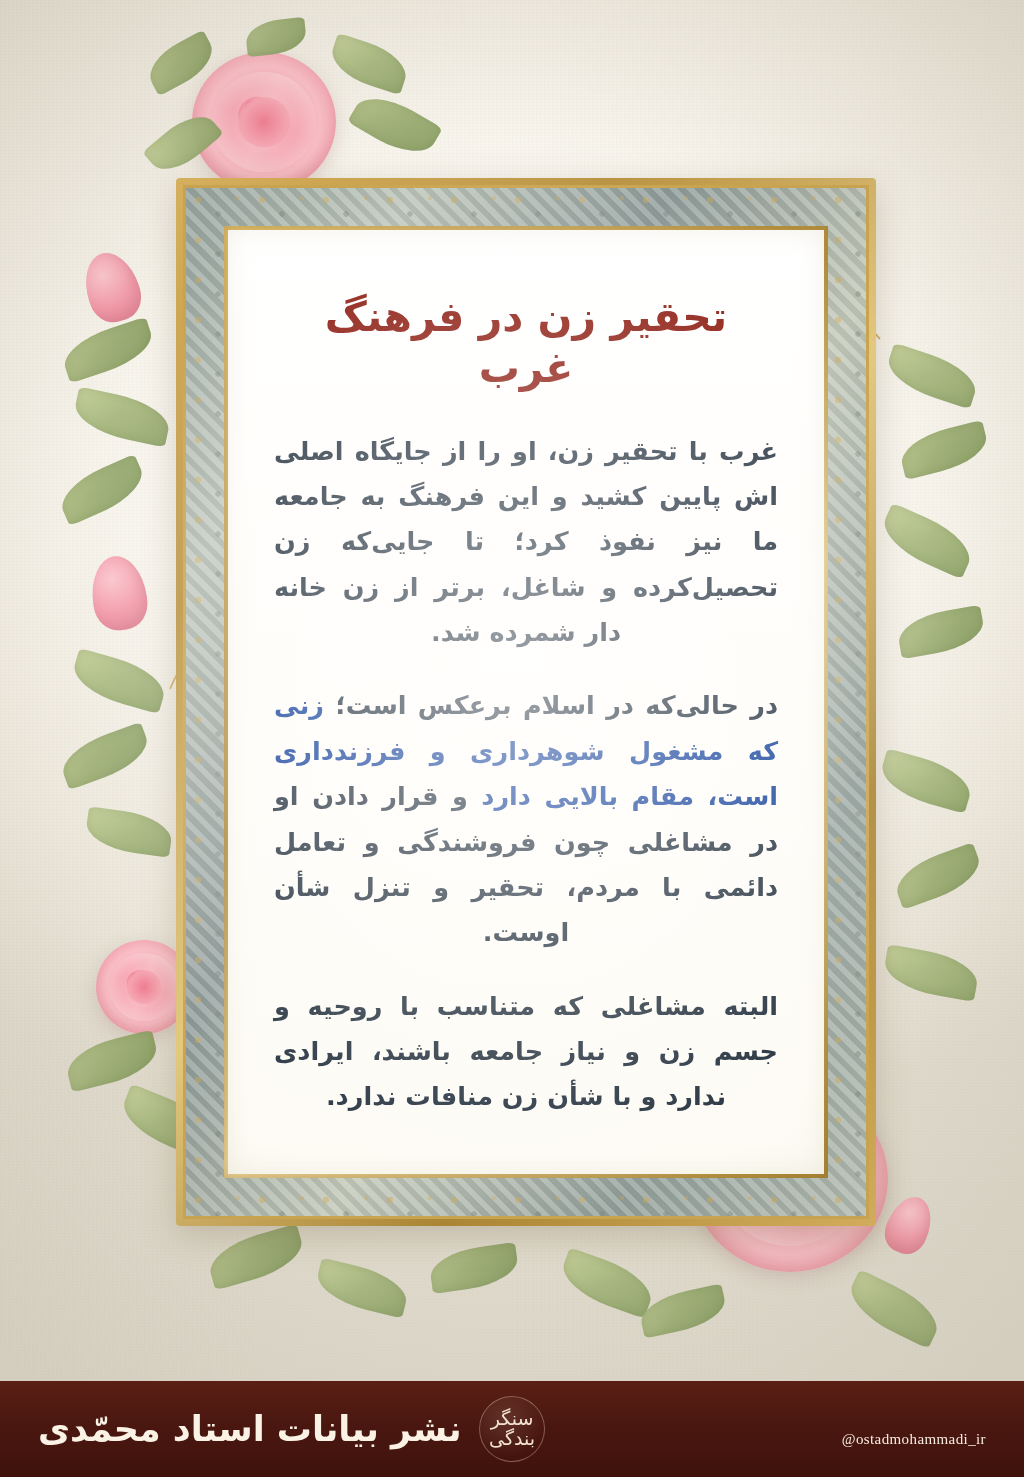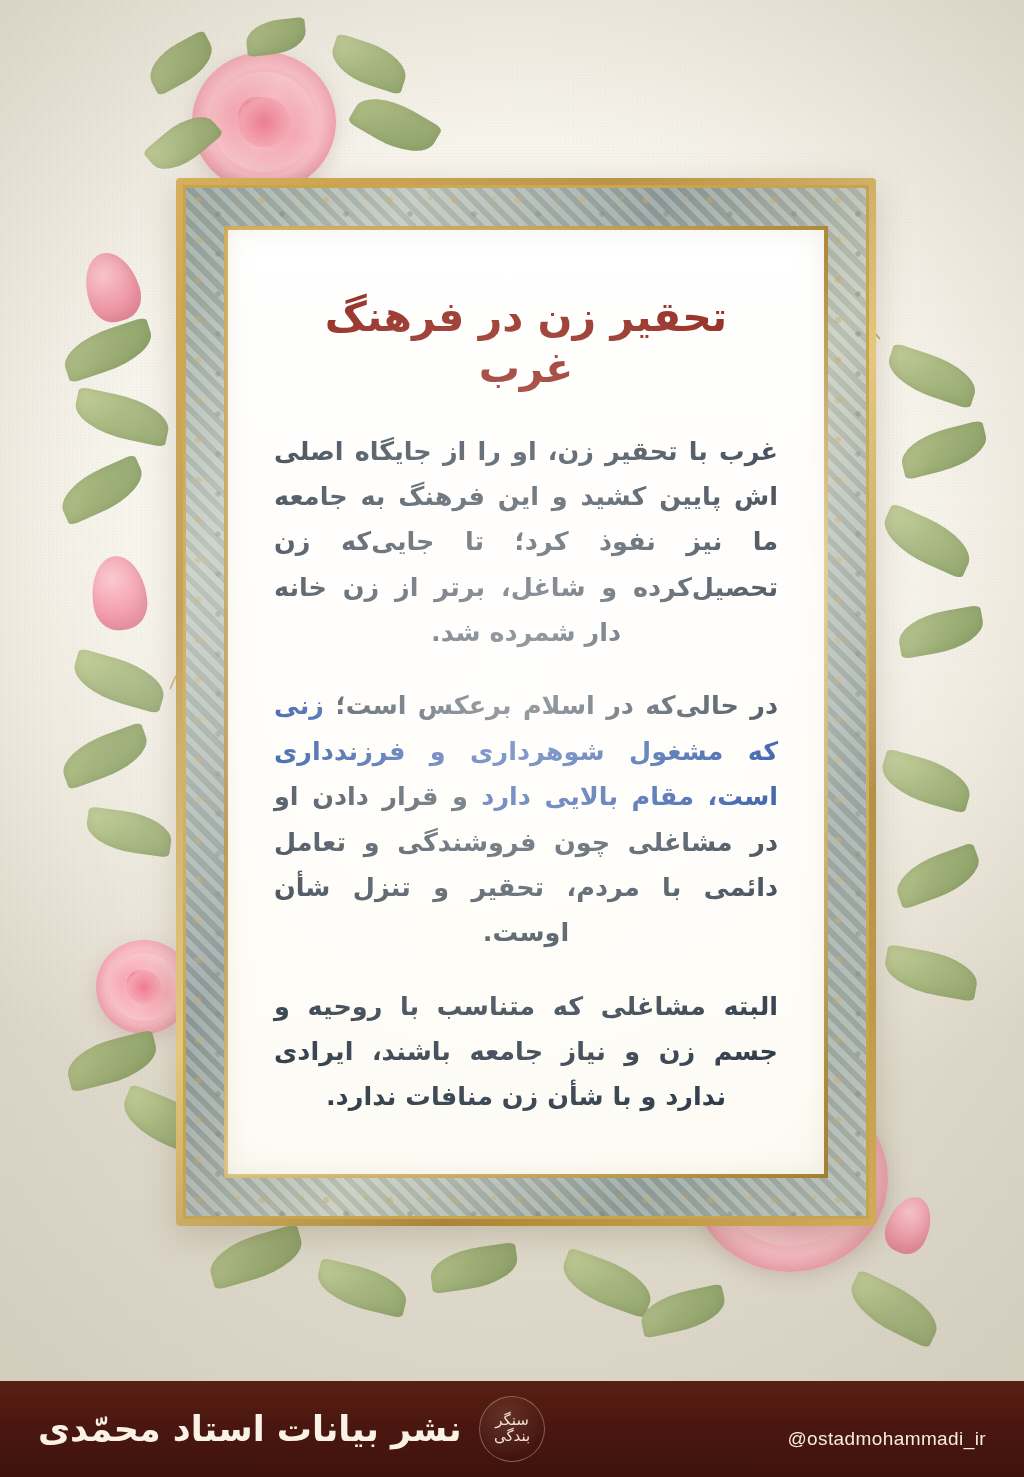--- a/index.html
+++ b/index.html
@@ -145,45 +145,45 @@
     height: 96px;
     background: linear-gradient(180deg, #5a1f14 0%, #4a1710 45%, #3f120c 100%);
     display: flex;
     align-items: center;
     justify-content: space-between;
     padding: 0 38px;
     box-sizing: border-box;
     color: #f6e7d8;
   }
   .footer-handle {
-    font-size: 19px;
+    font-size: 15px;
     letter-spacing: 0.4px;
     color: #f7ece0;
     direction: ltr;
-    font-family: Liberation Sans, sans-serif;
+    font-family: Liberation Serif, serif;
     margin-top: 20px;
   }
   .footer-brand {
     font-size: 35px;
     color: #fbf2e6;
     font-weight: 600;
   }
   .footer-logo {
     position: absolute;
     left: 50%;
     top: 50%;
     transform: translate(-50%, -50%);
     width: 64px;
     height: 64px;
     border-radius: 50%;
     display: flex;
     align-items: center;
     justify-content: center;
     color: #f3e3cf;
-    font-size: 15px;
+    font-size: 19px;
     line-height: 1.05;
     text-align: center;
     border: 1px solid rgba(240,220,190,0.35);
     background: radial-gradient(circle at 40% 35%, rgba(255,240,220,0.12), rgba(0,0,0,0.0) 70%);
   }
 
   
   .flora { position: absolute; inset: 0; pointer-events: none; }
 
   .rose {

